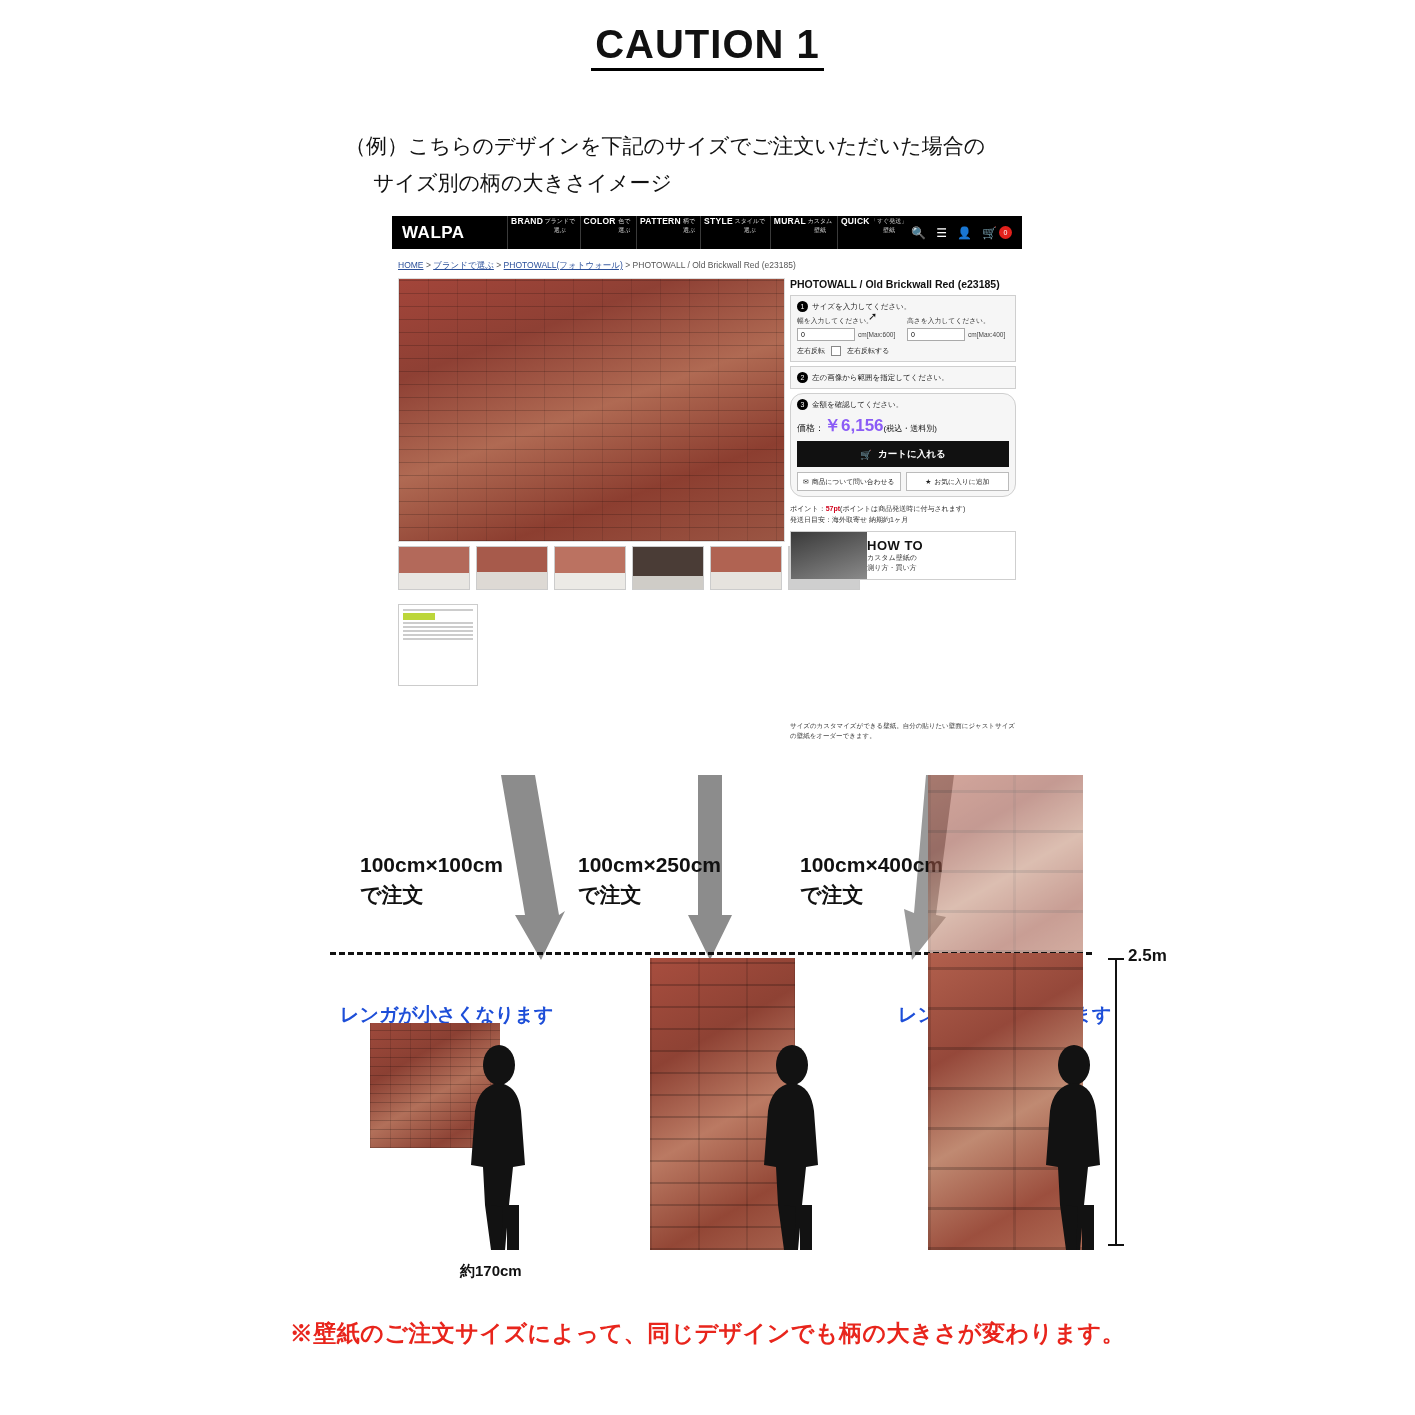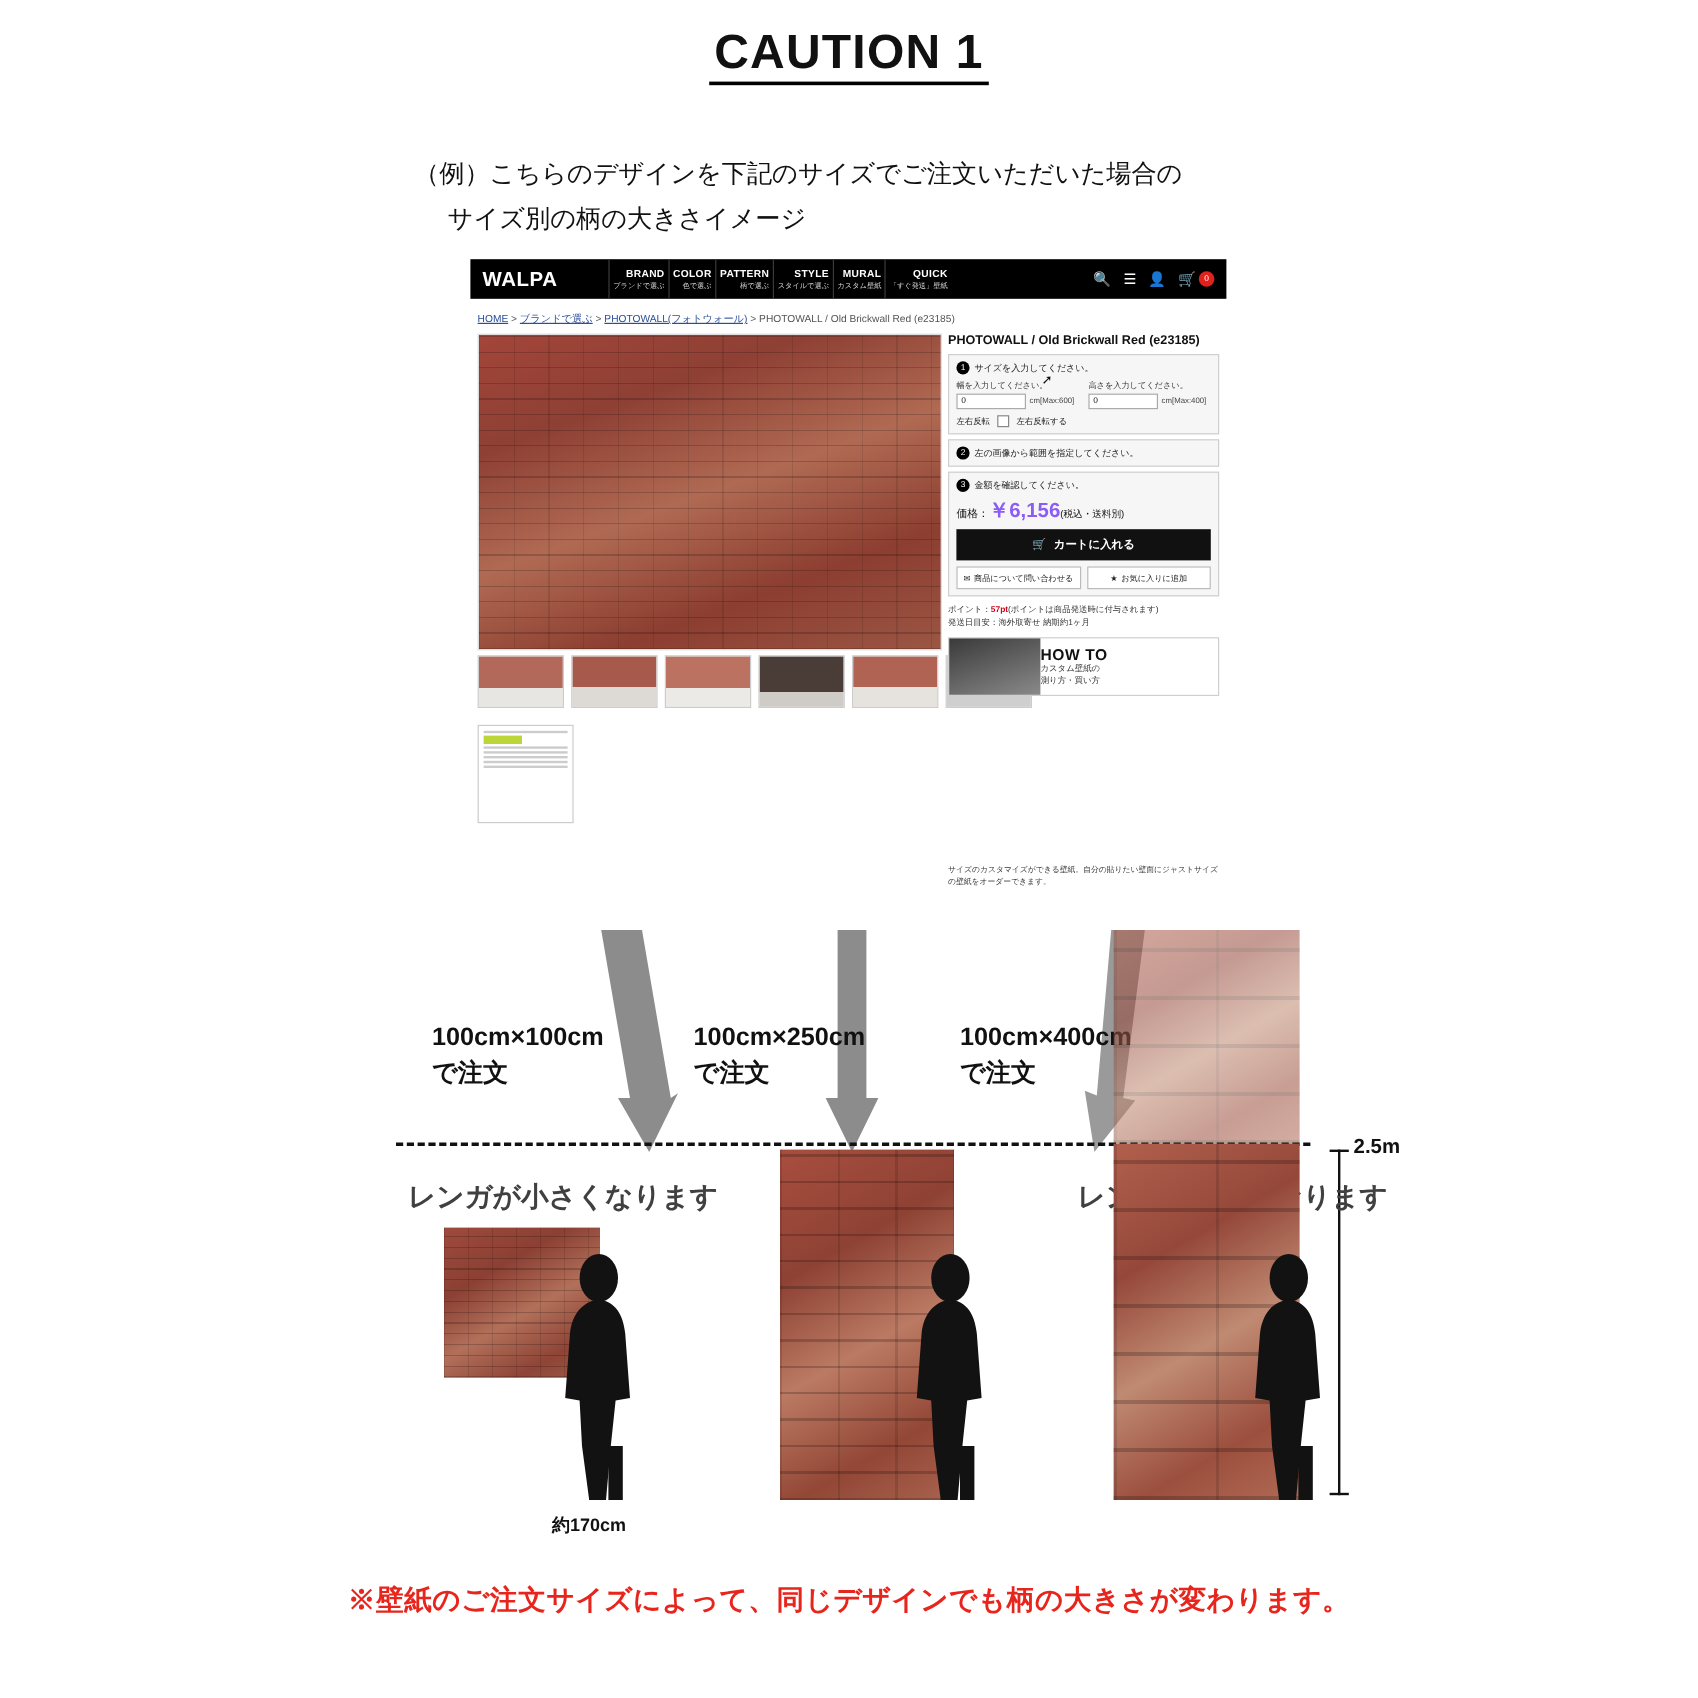--- a/index.html
+++ b/index.html
@@ -36,22 +36,22 @@
   .wbar{
     position:absolute;left:0;top:0;width:630px;height:33px;background:#000;
     display:flex;align-items:center;
   }
   .wlogo{
     color:#fff;font-weight:bold;font-size:17px;letter-spacing:.5px;
     margin-left:10px;width:105px;
   }
   .wnav{display:flex;align-items:center;height:33px;flex:1;}
   .wnav .item{
-    color:#fff;text-align:right;padding:0 3px;height:33px;
-    display:flex;flex-direction:column;justify-content:center;
+    color:#fff;text-align:center;padding:0 3px;height:33px;
+    display:flex;flex-direction:row;justify-content:center;
     border-left:1px solid #3a3a3a;
   }
   .wnav .item .t1{font-size:8.5px;font-weight:bold;letter-spacing:.3px;}
   .wnav .item .t2{font-size:6px;margin-top:1px;color:#dcdcdc;}
   .wicons{display:flex;align-items:center;gap:10px;margin-right:10px;}
   .wicons .ic{color:#fff;font-size:12px;line-height:1;}
   .cart{position:relative;display:flex;align-items:center;}
   .cart .badge{
     width:13px;height:13px;border-radius:50%;background:#e2211c;color:#fff;
     font-size:7px;display:flex;align-items:center;justify-content:center;
@@ -175,21 +175,21 @@
       linear-gradient(150deg,#a84e3f,#8e4234 30%,#bb7a63 55%,#934736 80%,#a8634f);
   }
   .brick-l{
     background:
       repeating-linear-gradient(0deg, rgba(0,0,0,.20) 0 3px, rgba(0,0,0,0) 3px 40px),
       repeating-linear-gradient(90deg, rgba(0,0,0,.12) 0 3px, rgba(0,0,0,0) 3px 85px),
       linear-gradient(150deg,#b2604d,#95483a 30%,#c08a72 55%,#9c4f3e 80%,#b06b55);
   }
   .brick-fade{opacity:.55;}
 
-  .capt{position:absolute;font-size:23px;font-weight:bold;color:#404040;}
+  .capt{position:absolute;font-size:19px;font-weight:bold;color:#1d4ed8;margin-top:20px;}
 
   
   .person{position:absolute;}
   .person svg{display:block;}
 
   .height-label{position:absolute;font-size:15px;font-weight:bold;color:#111;}
 
   
   .note{
     position:absolute;left:0;width:1415px;text-align:center;
@@ -315,21 +315,21 @@
         </div>
       </div>
 
       <div class="pbox" style="margin-top:4px;">
         <div class="step" style="margin-bottom:0;">
           <span class="num">2</span>
           <span>左の画像から範囲を指定してください。</span>
         </div>
       </div>
 
-      <div class="pbox" style="margin-top:4px;">
+      <div class="pbox" style="margin-top:4px;border-radius:13px;">
         <div class="step" style="margin-bottom:2px;">
           <span class="num">3</span>
           <span>金額を確認してください。</span>
         </div>
         <div class="price">
           <span>価格：</span><b>￥6,156</b><span class="tax">(税込・送料別)</span>
         </div>
         <div class="cartbtn">
           <span>🛒</span>
           <span>カートに入れる</span>

